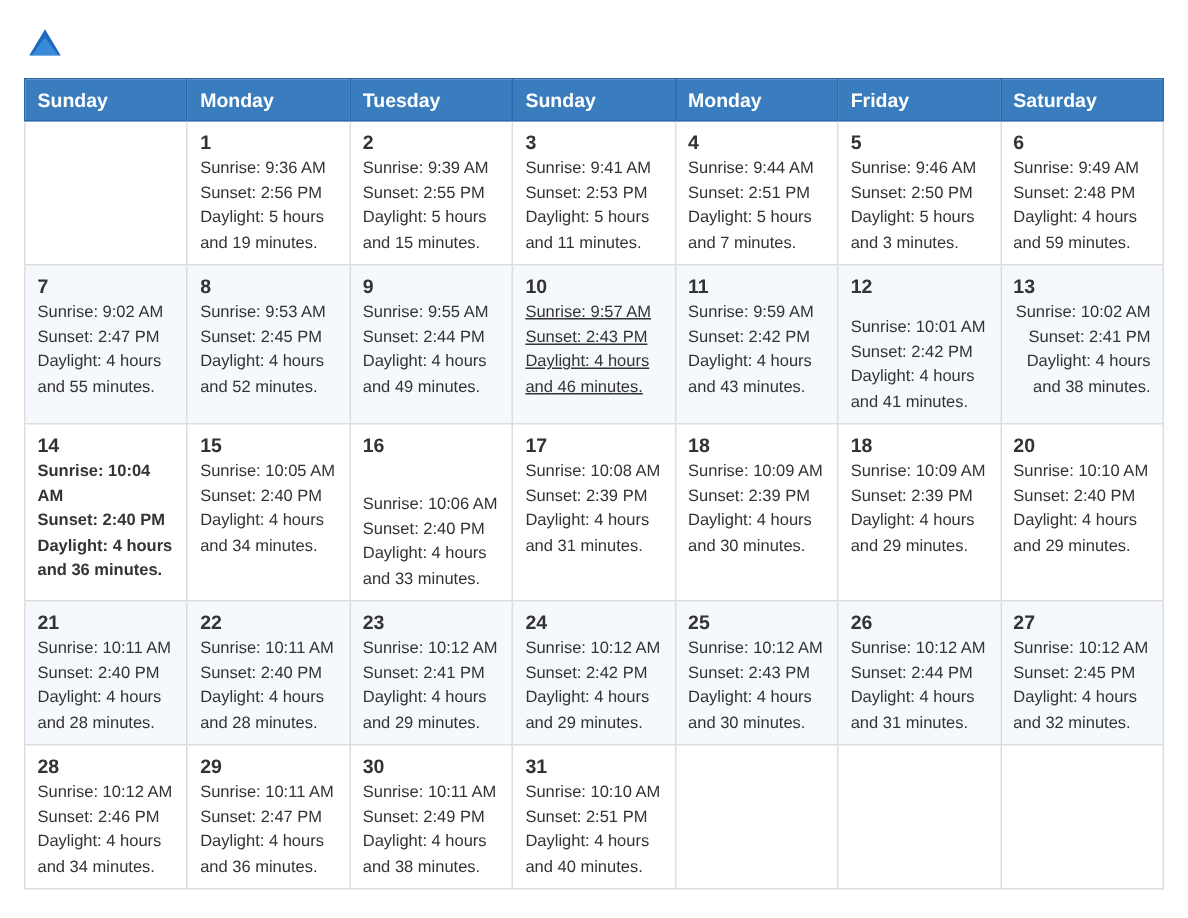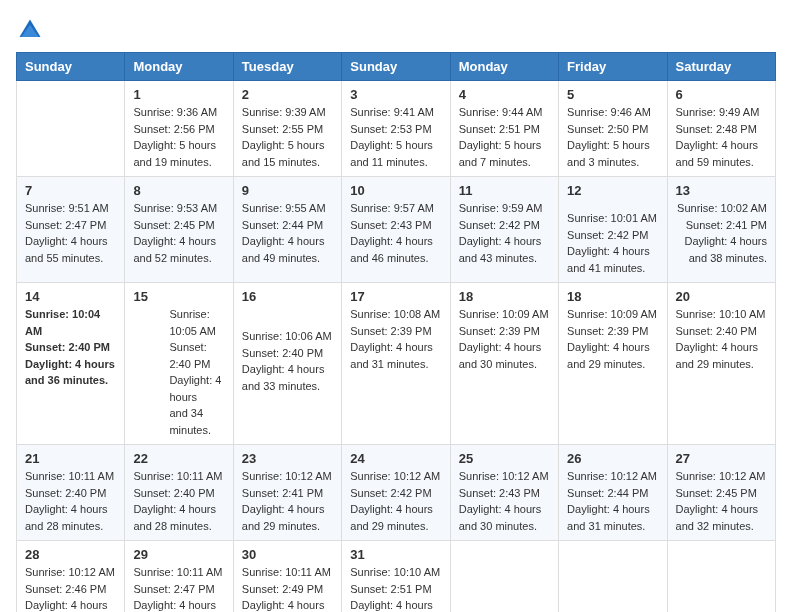--- a/index.html
+++ b/index.html
@@ -155,42 +155,42 @@
           <span class="day-number">6</span>
           <div class="day-info" style="white-space: pre-line;">Sunrise: 9:49 AM
 Sunset: 2:48 PM
 Daylight: 4 hours
 and 59 minutes.</div>
         </td>
       </tr>
       <tr>
         <td>
           <span class="day-number">7</span>
-          <div class="day-info" style="white-space: pre-line;">Sunrise: 9:51 AM
+          <div class="day-info" style="white-space: pre-line;">Sunrise: 9:02 AM
 Sunset: 2:47 PM
 Daylight: 4 hours
 and 55 minutes.</div>
         </td>
         <td>
           <span class="day-number">8</span>
           <div class="day-info" style="white-space: pre-line;">Sunrise: 9:53 AM
 Sunset: 2:45 PM
 Daylight: 4 hours
 and 52 minutes.</div>
         </td>
         <td>
           <span class="day-number">9</span>
           <div class="day-info" style="white-space: pre-line;">Sunrise: 9:55 AM
 Sunset: 2:44 PM
 Daylight: 4 hours
 and 49 minutes.</div>
         </td>
         <td>
           <span class="day-number">10</span>
-          <div class="day-info" style="white-space: pre-line;">Sunrise: 9:57 AM
+          <div class="day-info" style="white-space: pre-line; text-decoration: underline;">Sunrise: 9:57 AM
 Sunset: 2:43 PM
 Daylight: 4 hours
 and 46 minutes.</div>
         </td>
         <td>
           <span class="day-number">11</span>
           <div class="day-info" style="white-space: pre-line;">Sunrise: 9:59 AM
 Sunset: 2:42 PM
 Daylight: 4 hours
 and 43 minutes.</div>
@@ -213,21 +213,21 @@
       <tr>
         <td>
           <span class="day-number">14</span>
           <div class="day-info" style="white-space: pre-line; font-weight: bold;">Sunrise: 10:04 AM
 Sunset: 2:40 PM
 Daylight: 4 hours
 and 36 minutes.</div>
         </td>
         <td>
           <span class="day-number">15</span>
-          <div class="day-info" style="white-space: pre-line; margin-left: 36px;">Sunrise: 10:05 AM
+          <div class="day-info" style="white-space: pre-line;">Sunrise: 10:05 AM
 Sunset: 2:40 PM
 Daylight: 4 hours
 and 34 minutes.</div>
         </td>
         <td>
           <span class="day-number">16</span>
           <div class="day-info" style="white-space: pre-line; margin-top: 24px;">Sunrise: 10:06 AM
 Sunset: 2:40 PM
 Daylight: 4 hours
 and 33 minutes.</div>

